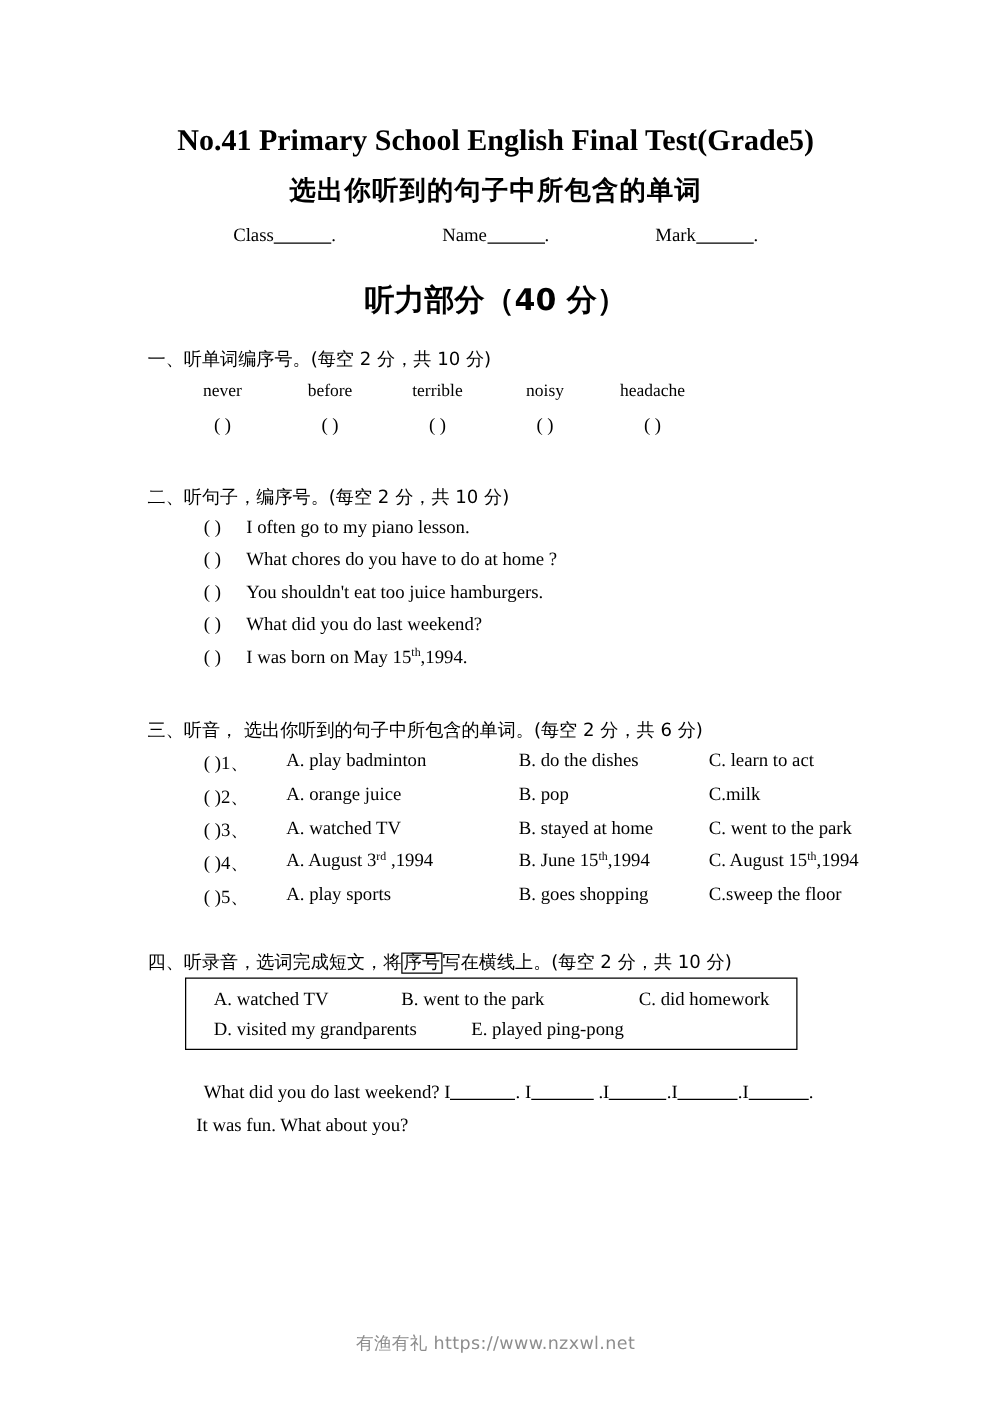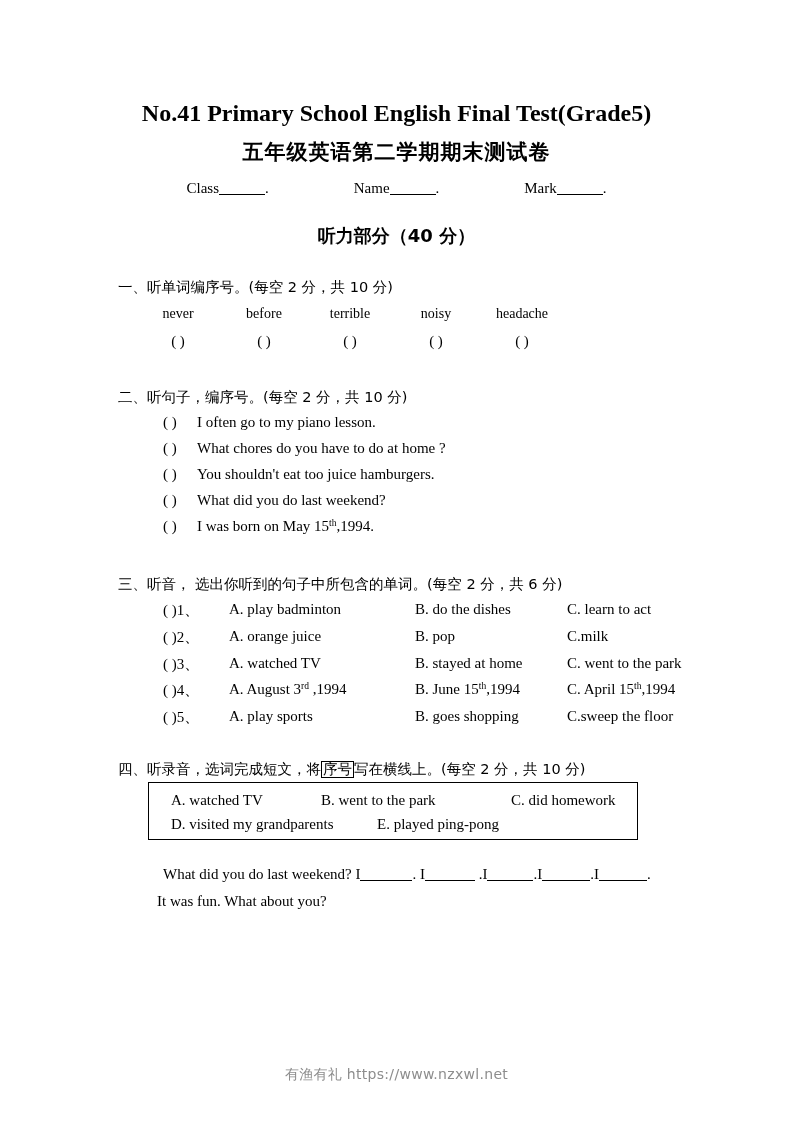--- a/index.html
+++ b/index.html
@@ -68,21 +68,21 @@
   .blank-dot { font-size: 15px; }
 
   
   .part-head {
     position: absolute;
     left: 0; top: 224px;
     width: 793px;
     text-align: center;
     font-family: "DejaVu Sans", "Liberation Sans", sans-serif;
     font-weight: bold;
-    font-size: 18px;
+    font-size: 24px;
   }
 
   
   .sec-head {
     position: absolute;
     left: 118px;
     font-family: "DejaVu Sans", "Liberation Sans", sans-serif;
     font-size: 14.5px;
     white-space: nowrap;
   }
@@ -198,21 +198,21 @@
     color: #8d8d8d;
     letter-spacing: 0.3px;
   }
 </style>
 </head>
 <body>
 
 <div class="page">
 
   <div class="title-en">No.41 Primary School English Final Test(Grade5)</div>
-  <div class="title-cn">五年级英语第二学期期末测试卷</div>
+  <div class="title-cn">选出你听到的句子中所包含的单词</div>
 
   <div class="idline">
     <div class="inner">
       <span class="idfield"><span>Class</span><span class="blank-u"></span><span class="blank-dot">.</span></span>
       <span class="idfield"><span>Name</span><span class="blank-u"></span><span class="blank-dot">.</span></span>
       <span class="idfield"><span>Mark</span><span class="blank-u"></span><span class="blank-dot">.</span></span>
     </div>
   </div>
 
   <div class="part-head">听力部分（40 分）</div>
@@ -271,21 +271,21 @@
   <div class="opt-row" style="top:655px;">
     <span class="opt-lead">(    )3、</span>
     <span class="opt-a">A. watched TV</span>
     <span class="opt-b">B. stayed at home</span>
     <span class="opt-c">C. went to the park</span>
   </div>
   <div class="opt-row" style="top:681px;">
     <span class="opt-lead">(    )4、</span>
     <span class="opt-a"><span>A. August 3</span><sup>rd</sup><span> ,1994</span></span>
     <span class="opt-b"><span>B. June 15</span><sup>th</sup><span>,1994</span></span>
-    <span class="opt-c"><span>C. April 15</span><sup>th</sup><span>,1994</span></span>
+    <span class="opt-c"><span>C. August 15</span><sup>th</sup><span>,1994</span></span>
   </div>
   <div class="opt-row" style="top:708px;">
     <span class="opt-lead">(    )5、</span>
     <span class="opt-a">A. play sports</span>
     <span class="opt-b">B. goes shopping</span>
     <span class="opt-c">C.sweep the floor</span>
   </div>
 
   <div class="sec-head" style="top:760px;">
     <span>四、听录音，选词完成短文，将</span><span class="boxed">序号</span><span>写在横线上。(每空 2 分，共 10 分)</span>

